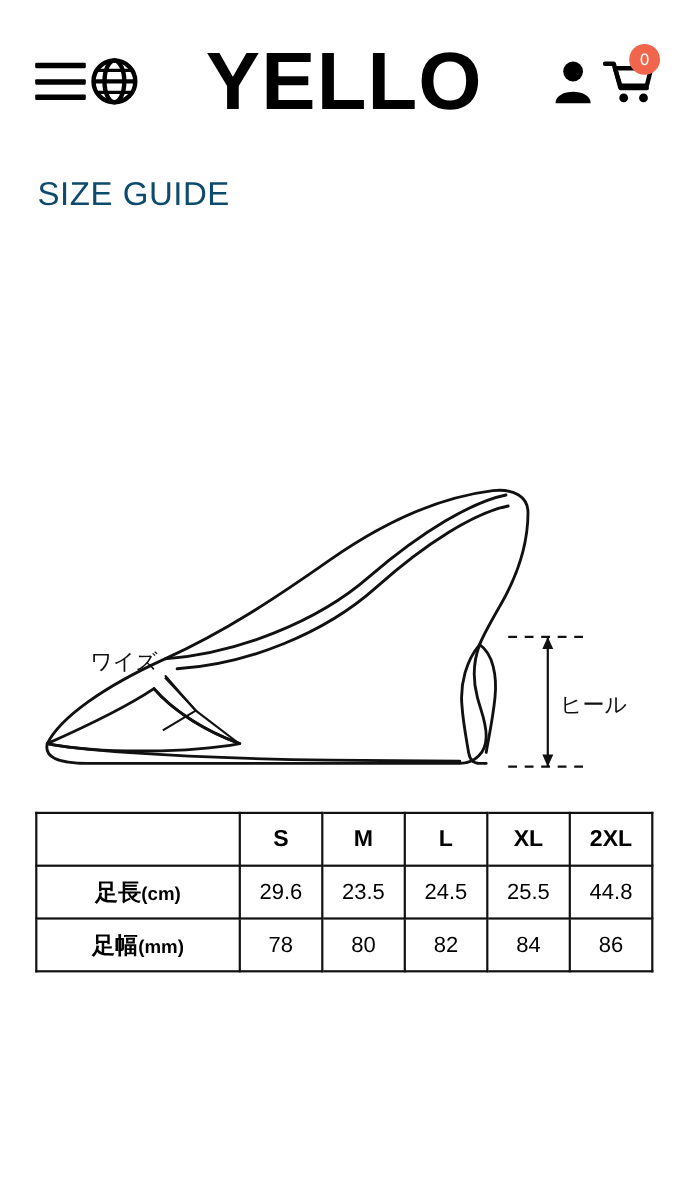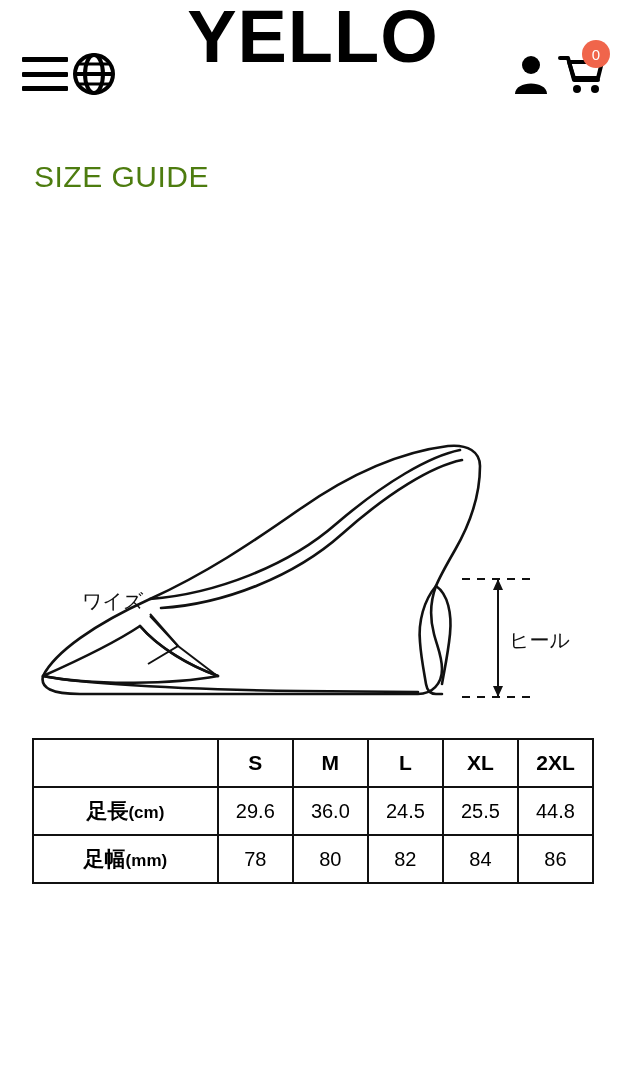--- a/index.html
+++ b/index.html
@@ -14,21 +14,22 @@
     height: 1080px;
     position: relative;
     background: #fff;
     overflow: hidden;
   }
 
   
   .header {
     height: 148px;
     display: flex;
-    padding: 0 22px;
+    align-items: center;
+    padding: 0 32px;
     position: relative;
   }
   .hdr-left {
     display: flex;
     align-items: center;
     gap: 4px;
   }
   .hamburger {
     width: 46px;
     height: 34px;
@@ -83,21 +84,21 @@
     align-items: center;
     justify-content: center;
     font-weight: 400;
   }
 
   
   .page-title {
     padding: 12px 0 0 34px;
     font-size: 30px;
     letter-spacing: 0.5px;
-    color: #4d7c0f;
+    color: #0c4a6e;
     font-weight: 400;
   }
 
   
   .diagram {
     width: 626px;
     height: 540px;
     display: block;
   }
 
@@ -259,21 +260,21 @@
           <th>M</th>
           <th>L</th>
           <th>XL</th>
           <th>2XL</th>
         </tr>
       </thead>
       <tbody>
         <tr>
           <td class="rowhead"><span>足長</span><span class="unit">(cm)</span></td>
           <td>29.6</td>
-          <td>36.0</td>
+          <td>23.5</td>
           <td>24.5</td>
           <td>25.5</td>
           <td>44.8</td>
         </tr>
         <tr>
           <td class="rowhead"><span>足幅</span><span class="unit">(mm)</span></td>
           <td>78</td>
           <td>80</td>
           <td>82</td>
           <td>84</td>

